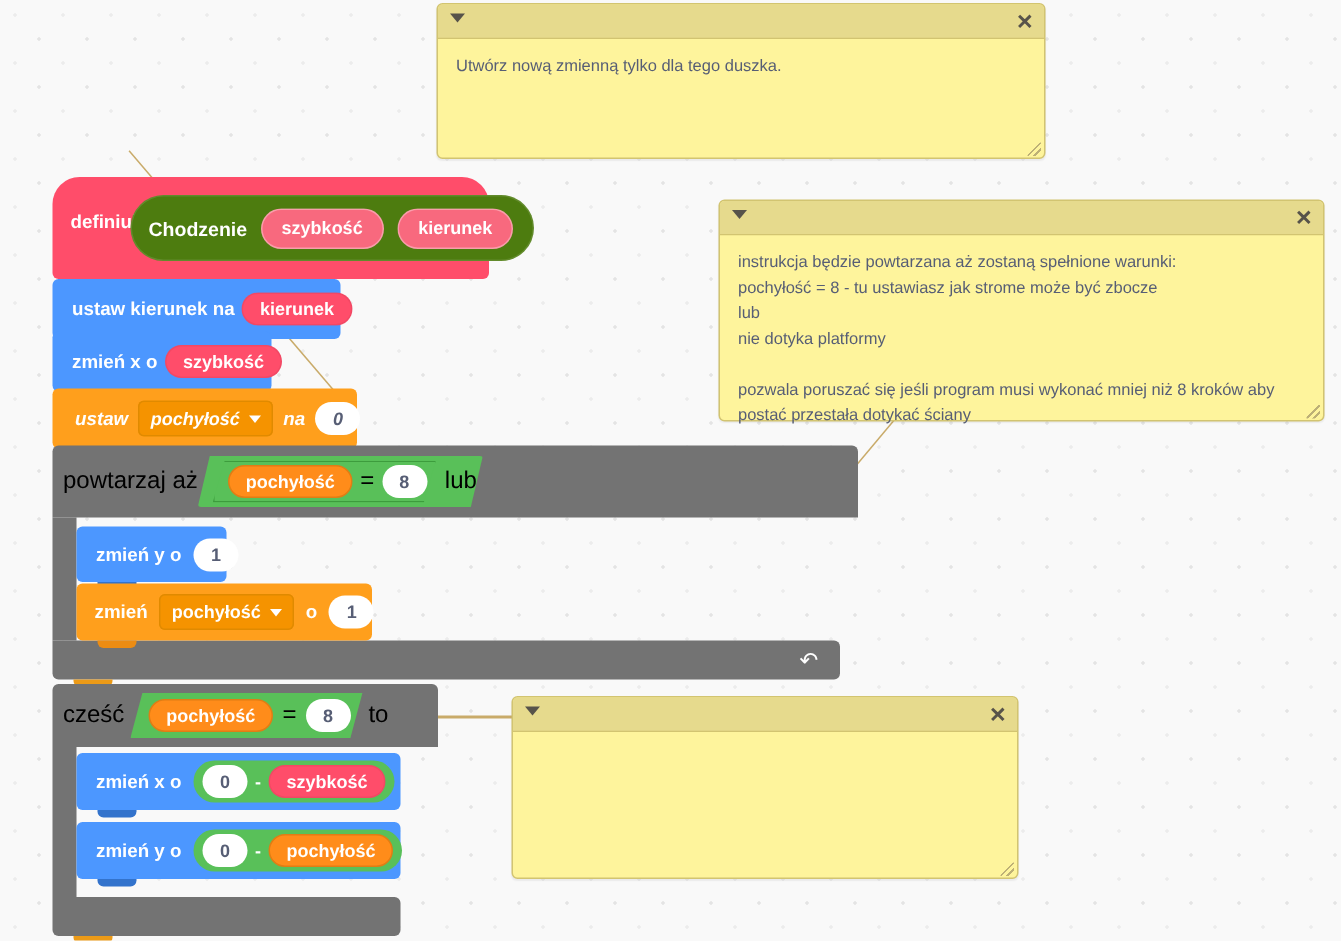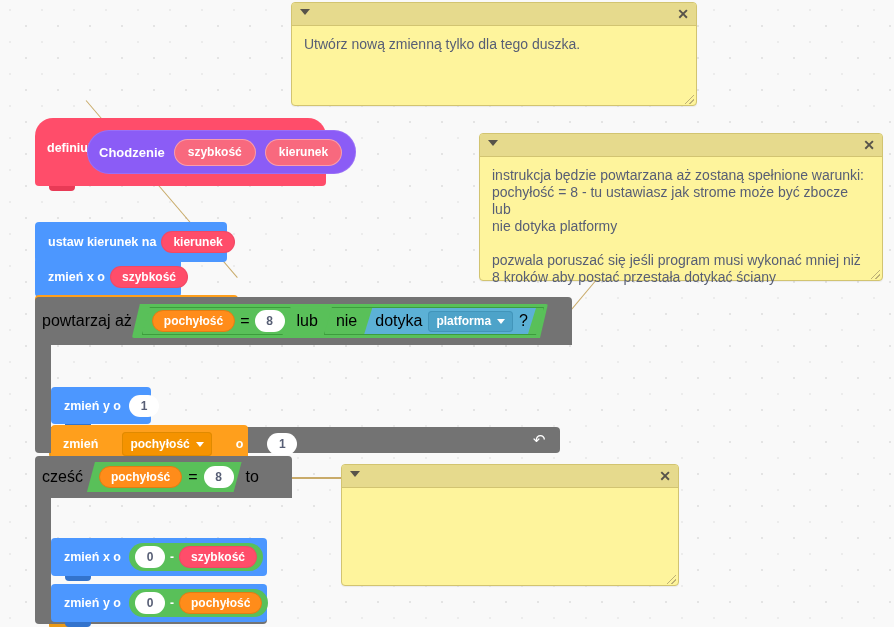--- a/index.html
+++ b/index.html
@@ -65,21 +65,21 @@
     right: 7px;
     top: 2px;
     font-size: 14px;
     font-weight: bold;
     color: #57534a;
     line-height: 18px;
     cursor: pointer;
   }
   .comment-body {
     padding: 10px 12px 8px 12px;
-    font-size: 14px;
+    font-size: 11px;
     line-height: 17px;
     color: #575e75;
     white-space: pre-wrap;
     word-wrap: break-word;
   }
   .comment-resize {
     position: absolute;
     right: 2px;
     bottom: 1px;
     width: 9px; height: 9px;
@@ -92,21 +92,20 @@
   .blk {
     position: absolute;
     box-sizing: border-box;
     display: flex;
     align-items: center;
     border-radius: 4px;
     color: #fff;
     font-size: 12.5px;
     font-weight: bold;
     white-space: nowrap;
-    margin-top: 36px;
   }
   .blk .lbl { padding: 0 5px; }
 
   
   .notch-top, .notch-bot {
     position: absolute;
     left: 14px;
     width: 26px;
     height: 5px;
   }
@@ -183,21 +182,21 @@
     border-radius: 18px 18px 4px 4px;
   }
   #define-inner {
     position: absolute;
     left: 52px; top: 12px;
     height: 44px;
     display: flex;
     align-items: center;
     gap: 9px;
     padding: 0 14px 0 12px;
-    background: #8b5cf6;
+    background: #4d7c0f;
     border-radius: 22px;
     box-shadow: inset 0 0 0 1px rgba(255,255,255,0.12);
   }
   #define-word {
     position: absolute;
     left: 12px; top: 23px;
     font-size: 12.5px; font-weight: bold; color: #fff;
   }
   .proc-name { font-size: 13px; font-weight: bold; color: #fff; }
   .proc-arg {
@@ -293,21 +292,21 @@
     <span class="oval param-pink">kierunek</span>
     <span class="notch-bot c-motion-d"></span>
   </div>
 
   <div class="blk c-motion" style="left:35px; top:221px; width:146px; height:40px; padding-left:8px;">
     <span class="lbl">zmień x o</span>
     <span class="oval param-pink">szybkość</span>
     <span class="notch-bot c-motion-d"></span>
   </div>
 
-  <div class="blk c-vars" style="left:35px; top:259px; width:203px; height:40px; padding-left:22px; gap:17px;">
+  <div class="blk c-vars" style="left:35px; top:259px; width:203px; height:40px; padding-left:10px; gap:2px;font-style:italic;">
     <span class="lbl">ustaw</span>
     <span class="dd on-vars">
       <span>pochyłość</span>
       <span class="tri"></span>
     </span>
     <span class="lbl">na</span>
     <span class="oval white">0</span>
     <span class="notch-bot c-vars-d"></span>
   </div>
 
@@ -319,50 +318,38 @@
       <div class="hex c-ops" style="height:34px; padding:0 4px 0 10px; gap:6px; border-radius:2px;">
 
         <div class="hex c-ops" style="height:28px; padding:0 6px 0 10px; gap:5px; box-shadow: inset 0 0 0 1px #3d9c3d;">
           <span class="oval var-orange">pochyłość</span>
           <span class="lbl">=</span>
           <span class="oval white">8</span>
         </div>
 
         <span class="lbl">lub</span>
 
-        <div class="hex c-ops" style="height:28px; padding:0 8px 0 12px; gap:7px; box-shadow: inset 0 0 0 1px #3d9c3d;">
-          <span class="lbl">nie</span>
-
-          <div class="hex c-sensing" style="height:26px; padding:0 8px 0 11px; gap:6px;">
-            <span class="lbl">dotyka</span>
-            <span class="dd on-sensing" style="height:21px;">
-              <span>platforma</span>
-              <span class="tri"></span>
-            </span>
-            <span class="lbl">?</span>
-          </div>
-        </div>
       </div>
     </div>
 
     <div class="c-arm c-control" style="left:0; top:48px; height:82px;"></div>
 
     <div class="c-foot c-control" style="left:0; top:130px; width:525px; height:26px;">
       <span class="loop-arrow">↷</span>
     </div>
     <span class="notch-bot c-control-d" style="left:14px; top:156px; bottom:auto;"></span>
   </div>
 
   <div class="blk c-motion" style="left:51px; top:351px; width:100px; height:37px; padding-left:8px; gap:3px;">
     <span class="lbl">zmień y o</span>
     <span class="oval white">1</span>
     <span class="notch-bot c-motion-d"></span>
   </div>
 
-  <div class="blk c-vars" style="left:51px; top:389px; width:197px; height:38px; padding-left:7px; gap:19px;text-align:center;">
+  <div class="blk c-vars" style="left:51px; top:389px; width:197px; height:38px; padding-left:7px; gap:3px;text-align:center;">
     <span class="lbl">zmień</span>
     <span class="dd on-vars">
       <span>pochyłość</span>
       <span class="tri"></span>
     </span>
     <span class="lbl">o</span>
     <span class="oval white">1</span>
     <span class="notch-bot c-vars-d"></span>
   </div>
 

